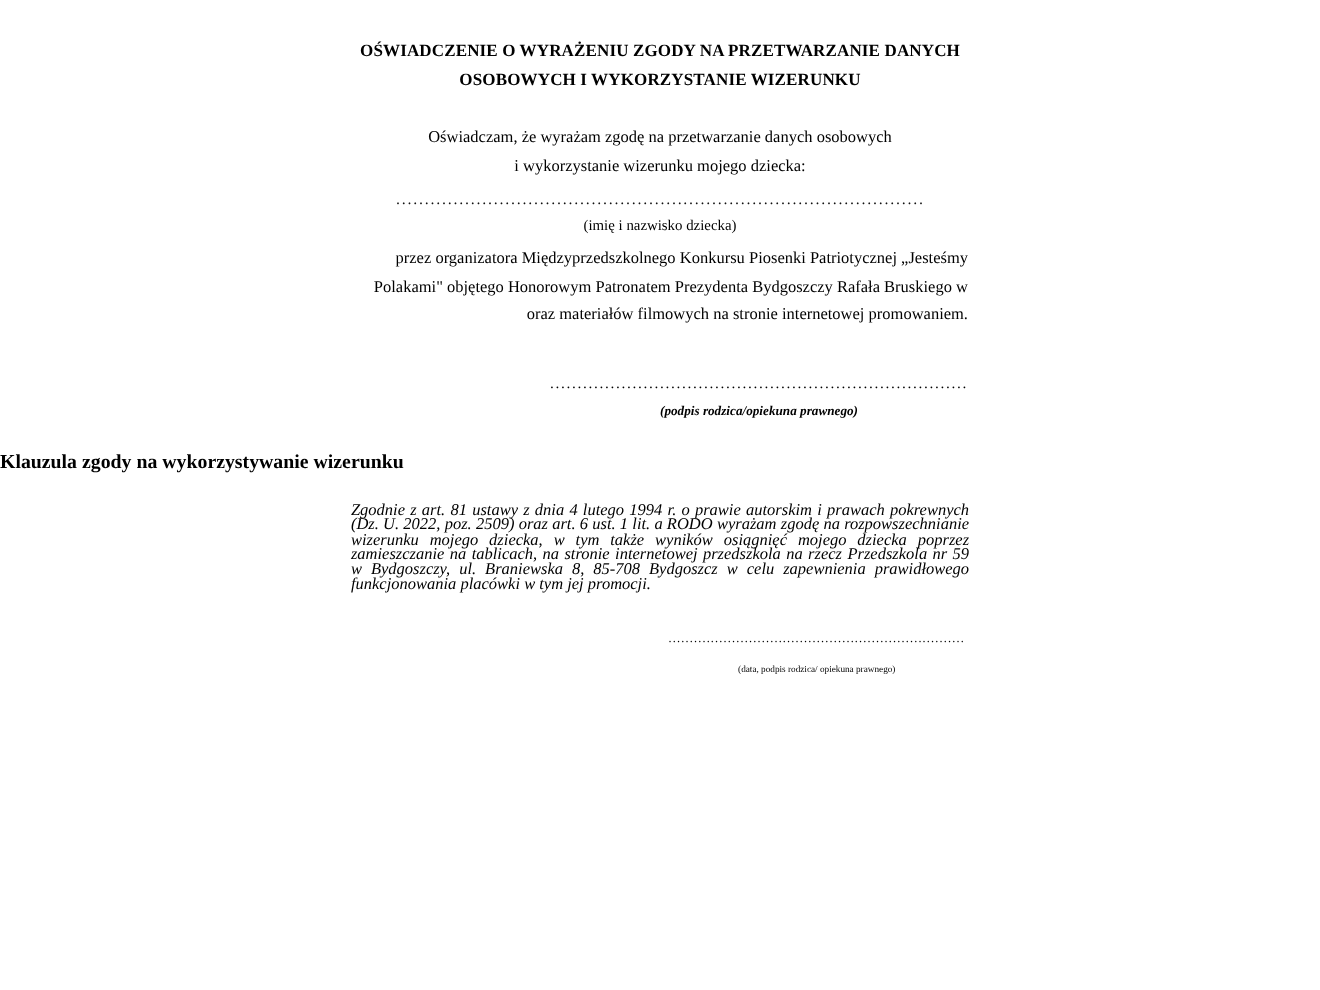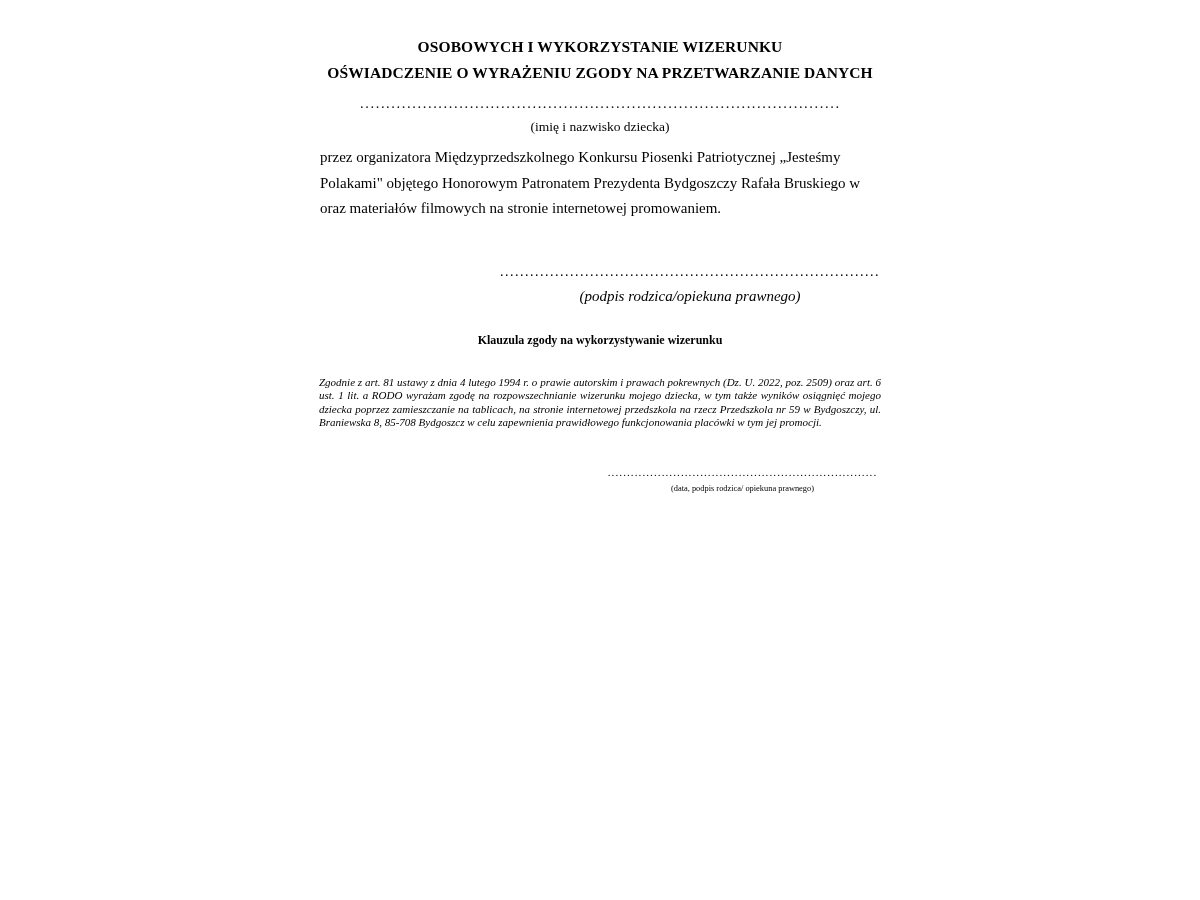--- a/index.html
+++ b/index.html
@@ -50,87 +50,91 @@
     overflow: hidden;
   }
   .caption-center {
     text-align: center;
     font-size: 13.5px;
     margin-top: 7px;
   }
   .body-block {
     width: 560px;
     margin: 10px auto 0 auto;
-    text-align: left;
+    text-align: right;
   }
   .body-line {
     font-size: 15px;
     line-height: 25.5px;
   }
   .sign-right {
     width: 380px;
     margin-left: 500px;
     margin-top: 42px;
     text-align: center;
   }
   .sign-dots {
     font-size: 14px;
     letter-spacing: 1.5px;
     white-space: nowrap;
     overflow: hidden;
   }
   .sign-caption {
     font-style: italic;
-    font-size: 15px;
+    font-size: 12px;
     margin-top: 8px;
+    font-weight: bold;
   }
   .clause-heading {
-    text-align: center;
     font-weight: bold;
-    font-size: 12px;
+    font-size: 18px;
     margin-top: 28px;
   }
   .clause-body {
     width: 562px;
     margin: 28px auto 0 auto;
     font-style: italic;
-    font-size: 11px;
+    font-size: 15px;
     line-height: 13.6px;
     text-align: justify;
     text-justify: inter-word;
     font-family: Liberation Serif, serif;
   }
   .final-sign {
     width: 275px;
     margin-left: 605px;
     margin-top: 36px;
     text-align: center;
   }
   .final-dots {
     font-size: 11px;
     letter-spacing: 1.1px;
     white-space: nowrap;
     overflow: hidden;
   }
   .final-caption {
     font-size: 8.4px;
-    margin-top: 6px;
+    margin-top: 17px;
     text-align: center;
   }
 </style>
 </head>
 <body>
 
 <div class="page">
 
   <div class="title-block">
+    <div class="title-line">OŚWIADCZENIE O WYRAŻENIU ZGODY NA PRZETWARZANIE DANYCH</div>
     <div class="title-line">OSOBOWYCH I WYKORZYSTANIE WIZERUNKU</div>
-    <div class="title-line">OŚWIADCZENIE O WYRAŻENIU ZGODY NA PRZETWARZANIE DANYCH</div>
   </div>
 
+  <div class="intro-block">
+    <div class="intro-line">Oświadczam, że wyrażam zgodę na przetwarzanie danych osobowych</div>
+    <div class="intro-line">i wykorzystanie wizerunku mojego dziecka:</div>
+  </div>
 
   <div class="dots-wide">..............................................................................................................</div>
   <div class="caption-center">(imię i nazwisko dziecka)</div>
 
   <div class="body-block">
     <div class="body-line">przez organizatora Międzyprzedszkolnego Konkursu Piosenki Patriotycznej „Jesteśmy</div>
     <div class="body-line">Polakami" objętego Honorowym Patronatem Prezydenta Bydgoszczy Rafała Bruskiego w</div>
     <div class="body-line">oraz materiałów filmowych na stronie internetowej promowaniem.</div>
   </div>
 

